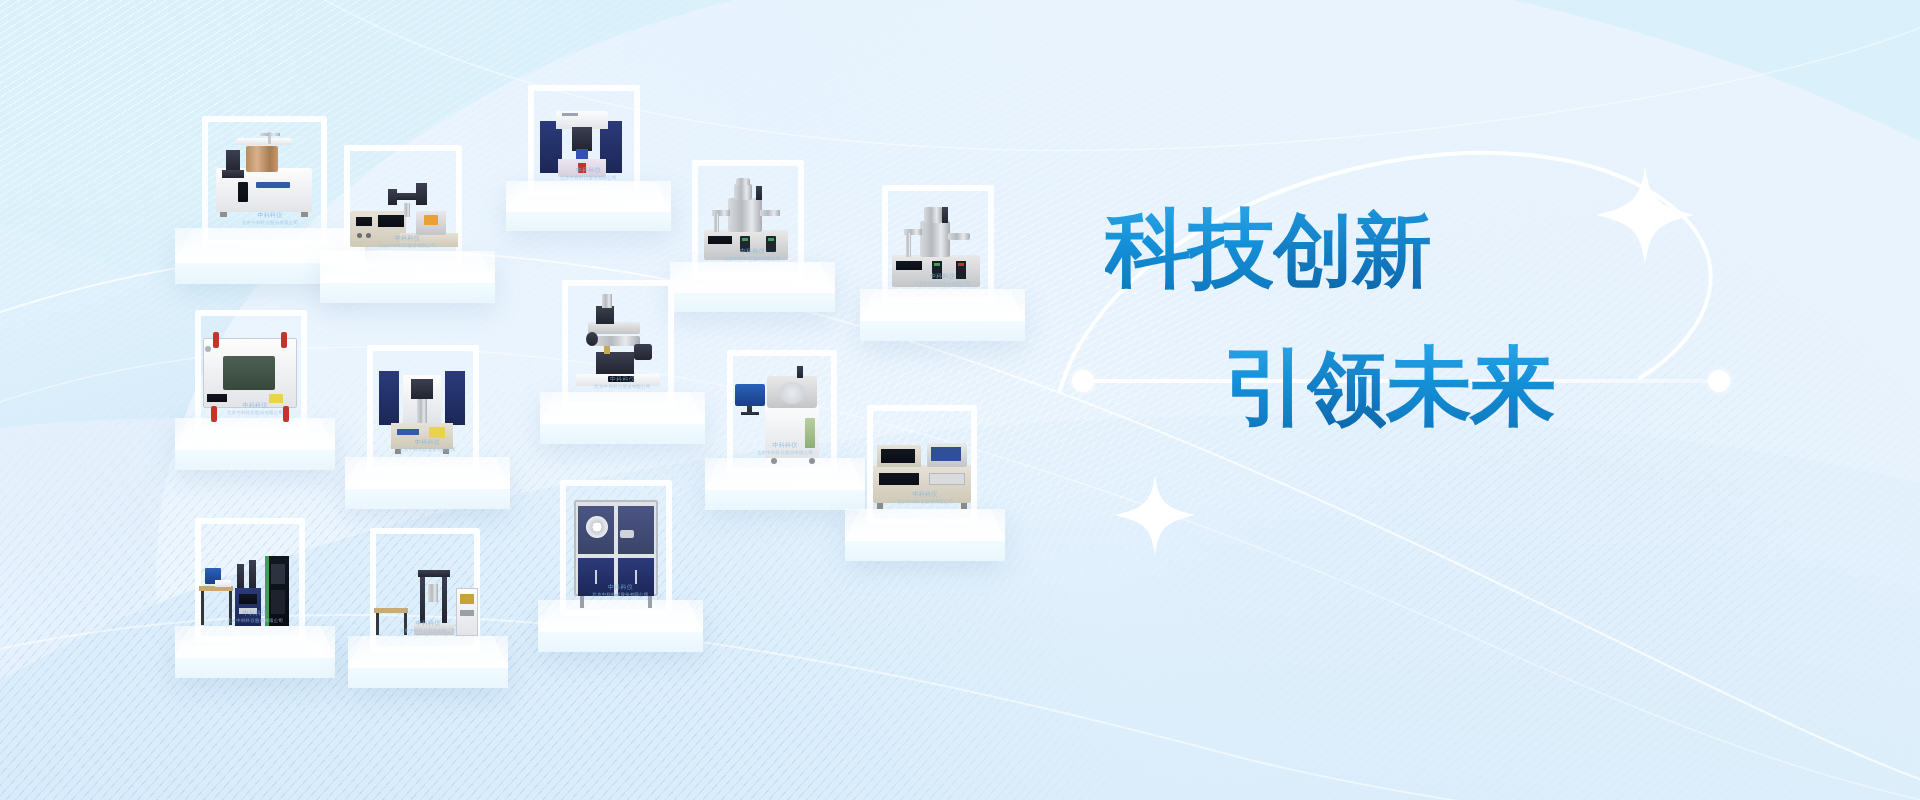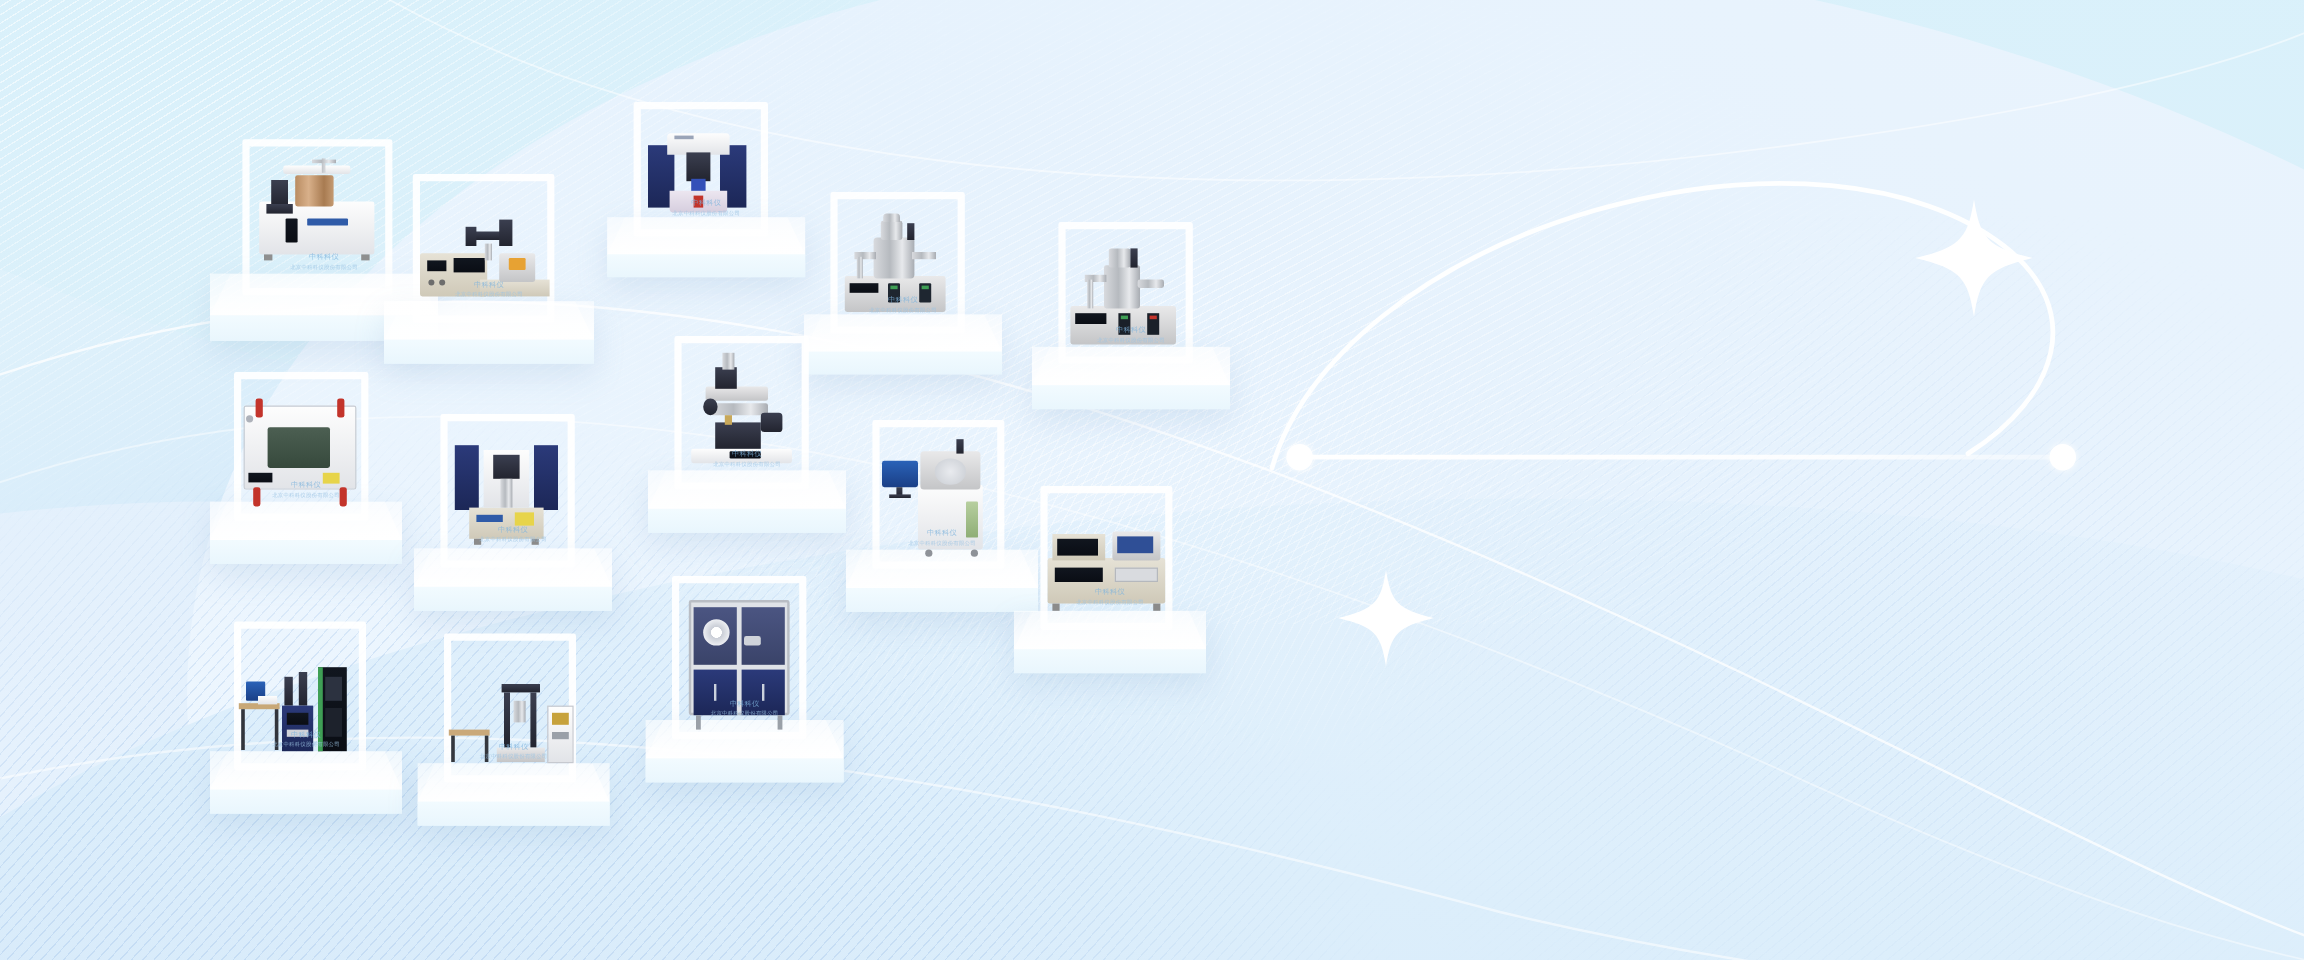--- a/index.html
+++ b/index.html
@@ -595,14 +595,22 @@
   <div class="sparkle" style="left:1110px; top:470px; z-index:6;">
     <svg width="90" height="90" viewBox="0 0 110 110">
       <path d="M55 6 C60 38, 66 46, 104 55 C66 64, 60 72, 55 104 C50 72, 44 64, 6 55 C44 46, 50 38, 55 6 Z" fill="#ffffff"></path>
     </svg>
   </div>
 
   <div class="hline" style="left:1085px; top:379px; width:640px; z-index:5;"></div>
   <div class="dot" style="left:1072px; top:370px; width:22px; height:22px; z-index:6;"></div>
   <div class="dot" style="left:1708px; top:370px; width:22px; height:22px; z-index:6;"></div>
 
+  <div id="headline" style="z-index:8;">
+    <div class="hl-line hl-line-1">
+      <span class="hl-bold">科技</span><span class="hl-thin">创新</span>
+    </div>
+    <div class="hl-line hl-line-2">
+      <span class="hl-bold">引</span><span class="hl-thin">领</span><span class="hl-bold">未来</span>
+    </div>
+  </div>
 
 </div>
 
 </body></html>

